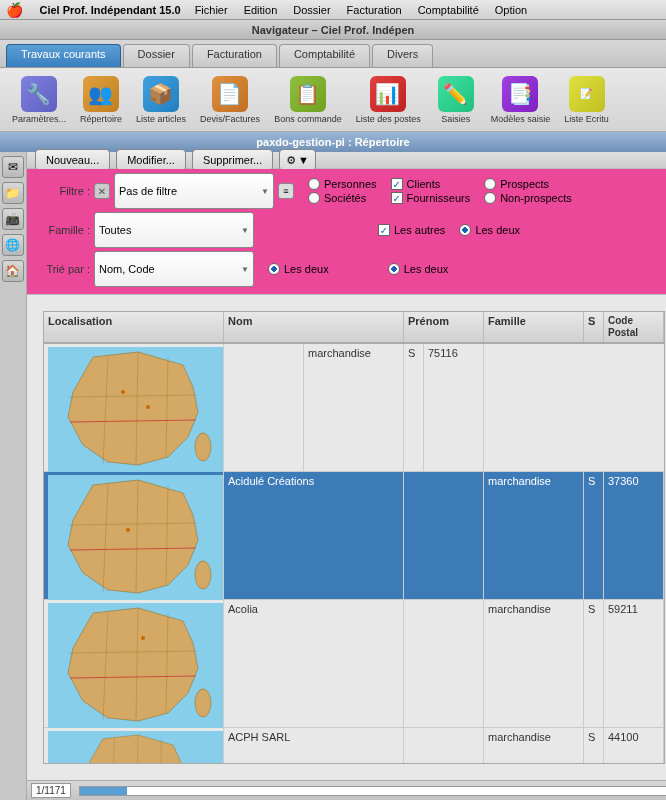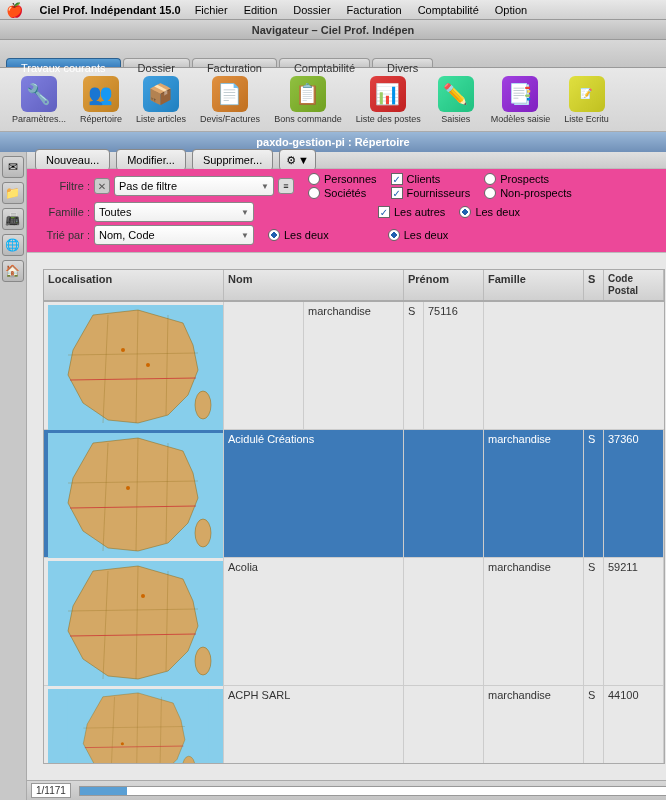--- a/index.html
+++ b/index.html
@@ -66,21 +66,20 @@
     }
     .tab {
       padding: 3px 14px;
       border: 1px solid #999;
       border-bottom: none;
       border-radius: 4px 4px 0 0;
       background: linear-gradient(to bottom, #e0e0e0, #c8c8c8);
       cursor: pointer;
       font-size: 11px;
       color: #333;
-      margin-top: 14px;
     }
     .tab.active {
       background: linear-gradient(to bottom, #5a9fd4, #3a7fbf);
       color: white;
       border-color: #2a6090;
     }
 
     
     .toolbar {
       background: linear-gradient(to bottom, #e8e8e8, #d4d4d4);
@@ -213,21 +212,21 @@
     .filter-label {
       font-size: 11px;
       color: #333;
       min-width: 55px;
       text-align: right;
     }
     .filter-select {
       background: linear-gradient(to bottom, #ffffff, #f0f0f0);
       border: 1px solid #888;
       border-radius: 3px;
-      padding: 1px 4px;
+      padding: 17px 4px;
       font-size: 11px;
       height: 20px;
       min-width: 160px;
       display: flex;
       align-items: center;
       justify-content: space-between;
       cursor: pointer;
     }
     .filter-select-arrow {
       font-size: 8px;

